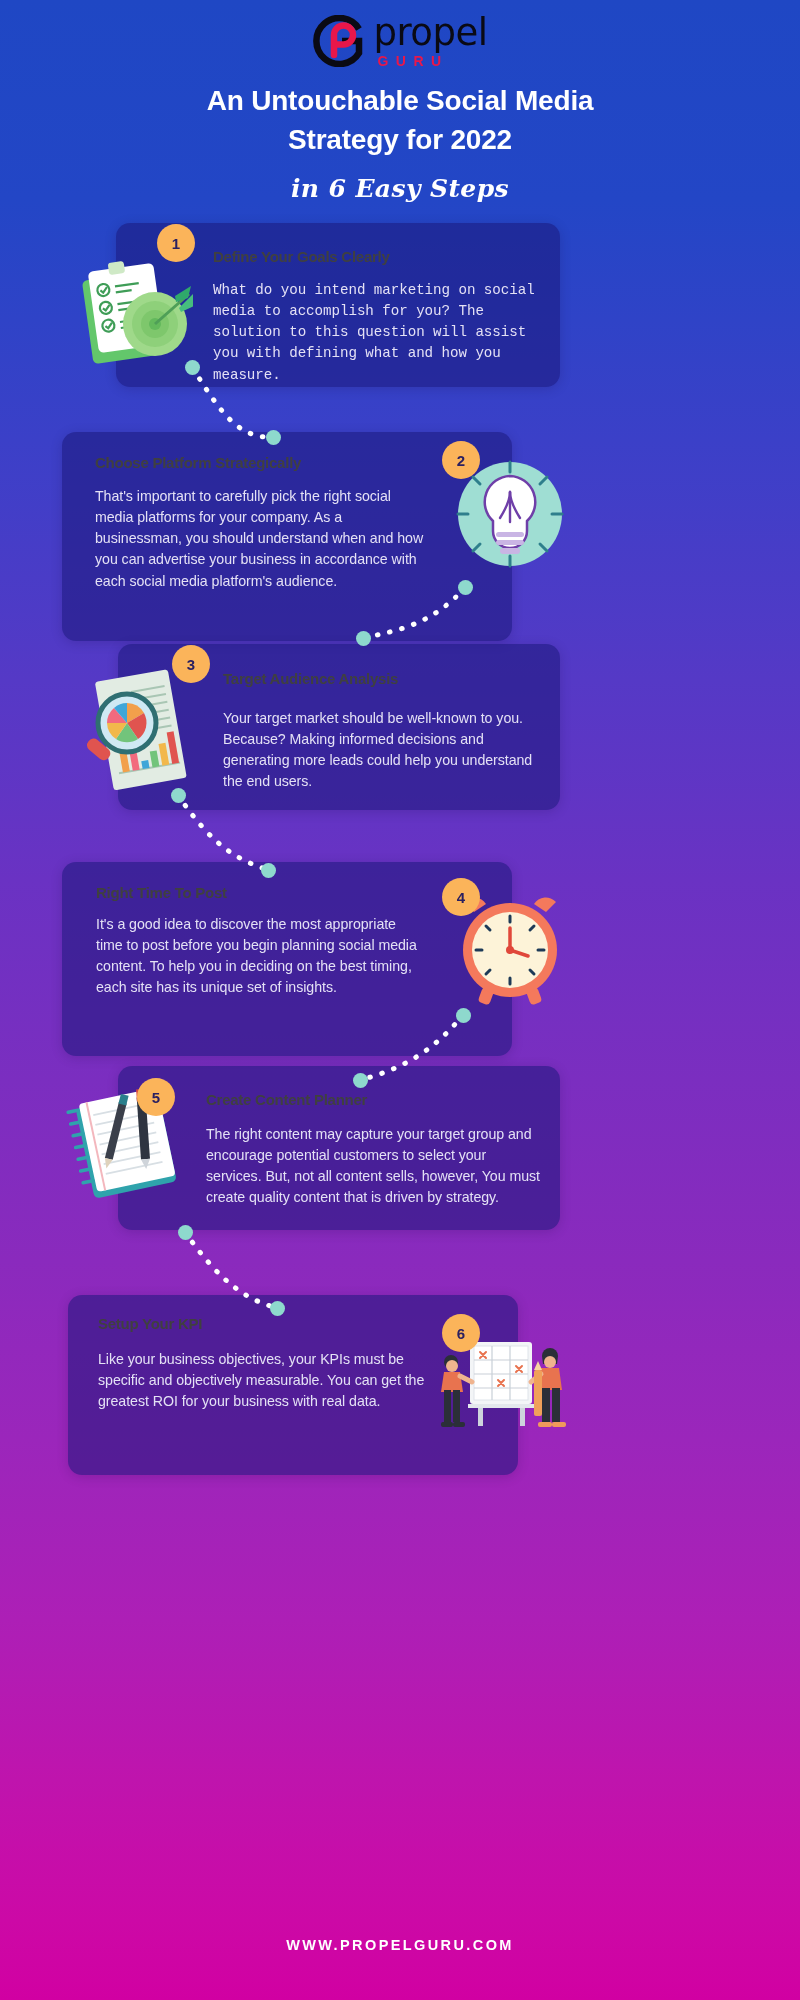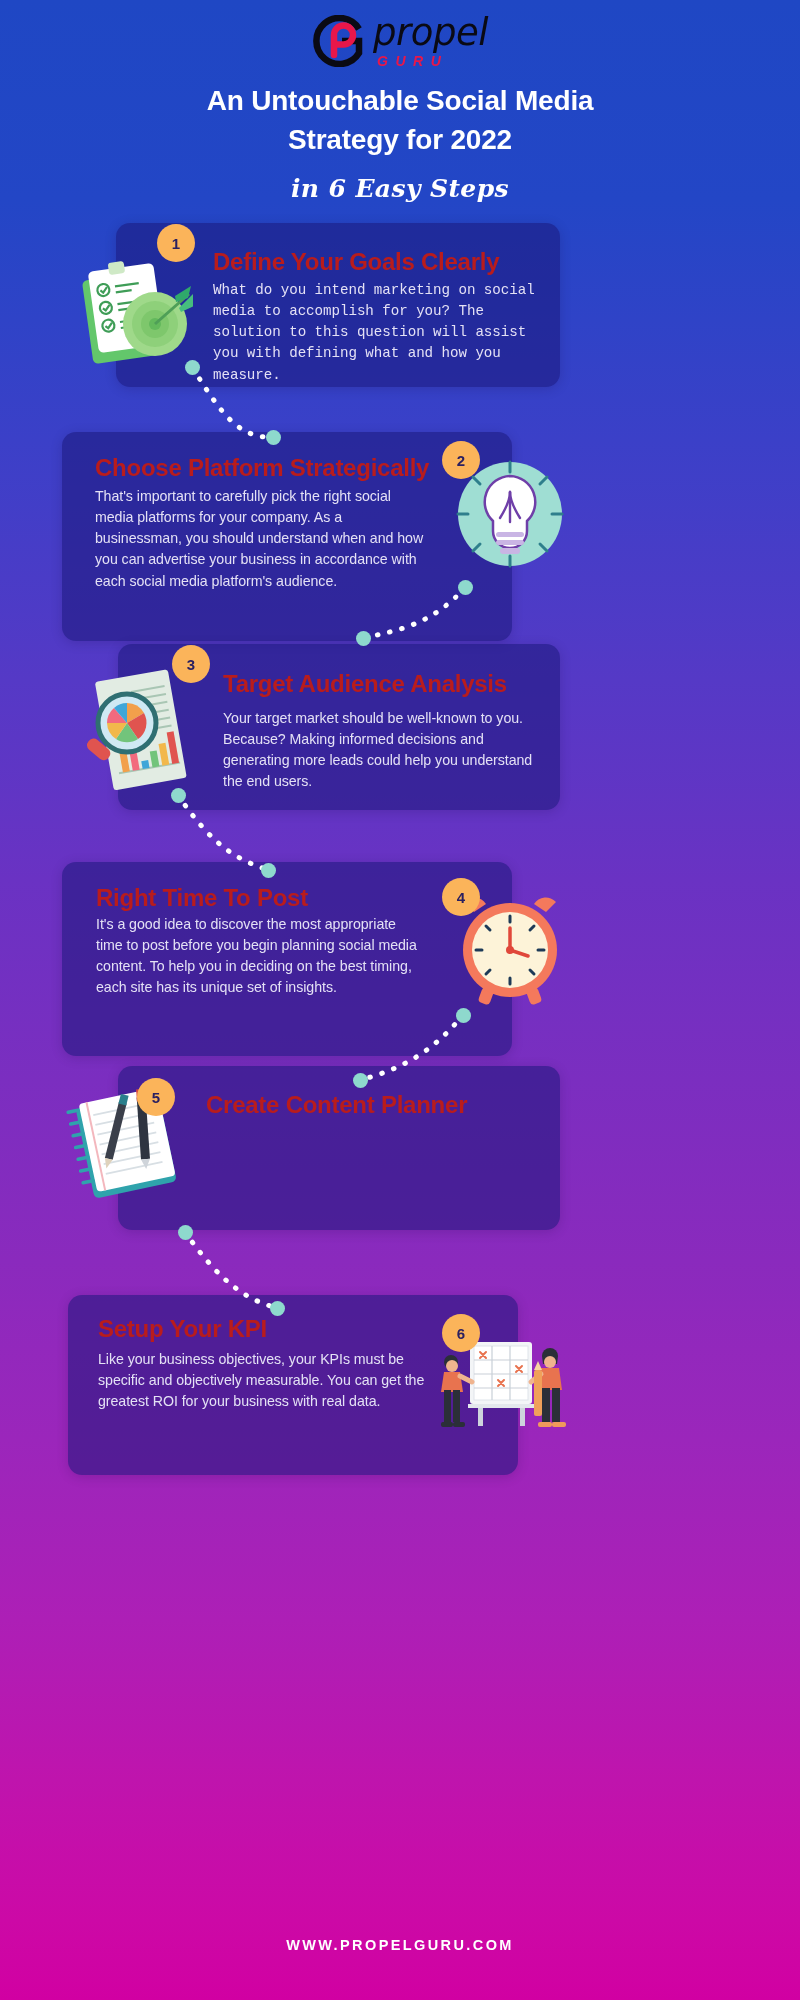--- a/index.html
+++ b/index.html
@@ -20,21 +20,21 @@
       #cc09a6 96%,
       #d100a2 100%);
     position:relative;
     overflow:hidden;
   }
 
   
   .logo-wrap{ position:absolute; top:14px; left:0; width:800px; display:flex; justify-content:center; }
   .logo{ display:flex; align-items:flex-start; gap:9px; }
   .logo-mark{ position:relative; width:52px; height:52px; margin-top:1px; }
-  .logo-text{ display:flex; flex-direction:column; line-height:1;font-style:italic; }
+  .logo-text{ display:flex; flex-direction:column; line-height:1; }
   .logo-word{ font-size:37px; font-weight:400; color:#0a0a14; letter-spacing:-0.5px; font-family:"DejaVu Sans", sans-serif; }
   .logo-sub{ font-size:14px; font-weight:600; color:#e8174a; letter-spacing:7.5px; margin-top:3px; margin-left:4px; }
 
   
   .headline{
     position:absolute; top:82px; left:60px; width:680px;
     text-align:center; color:#ffffff;
     font-size:28px; font-weight:bold; line-height:1.38;
     letter-spacing:-0.2px;
   }
@@ -47,21 +47,21 @@
   }
 
   
   .card{
     position:absolute;
     border-radius:14px;
     background:rgba(26,22,120,0.55);
     box-shadow:0 2px 12px rgba(20,0,60,0.18);
   }
   .card .title{
-    position:absolute; color:#b91c1c; font-size:24px; font-weight:bold;
+    position:absolute; color:#404040; font-size:15px; font-weight:bold;
     letter-spacing:-0.25px; white-space:nowrap;
   }
   .card .body{
     position:absolute; color:#e4e1f5; font-size:14.2px; line-height:1.49;
     letter-spacing:-0.05px;
   }
 
   
   .badge{
     position:absolute; width:38px; height:38px; border-radius:50%;
@@ -262,20 +262,21 @@
         <path d="M38 78 l-4 4"></path>
     </g>
     <path d="M58 58 L58 36" stroke="#e0473a" stroke-width="3.5" stroke-linecap="round"></path>
     <path d="M58 58 L76 64" stroke="#e0473a" stroke-width="3.5" stroke-linecap="round"></path>
     <circle cx="58" cy="58" r="4" fill="#e0473a"></circle>
   </svg>
 </div>
 
 <div class="card" style="left:118px;top:1066px;width:442px;height:164px;">
   <div class="title" style="left:88px;top:25px;">Create Content Planner</div>
+  <div class="body" style="left:88px;top:58px;width:335px;">The right content may capture your target group and encourage potential customers to select your services. But, not all content sells, however, You must create quality content that is driven by strategy.</div>
 </div>
 <div class="badge" style="left:137px;top:1078px;">
   <span>5</span>
 </div>
 <div class="illus" style="left:66px;top:1085px;width:120px;height:118px;">
   <svg viewBox="0 0 120 118" width="120" height="118">
     <g transform="rotate(-12 60 59)">
       <rect x="18" y="14" width="84" height="92" rx="5" fill="#2fa3ac"></rect>
       <rect x="22" y="10" width="80" height="90" rx="4" fill="#ffffff"></rect>
       <g stroke="#d8dfe4" stroke-width="1.8">

